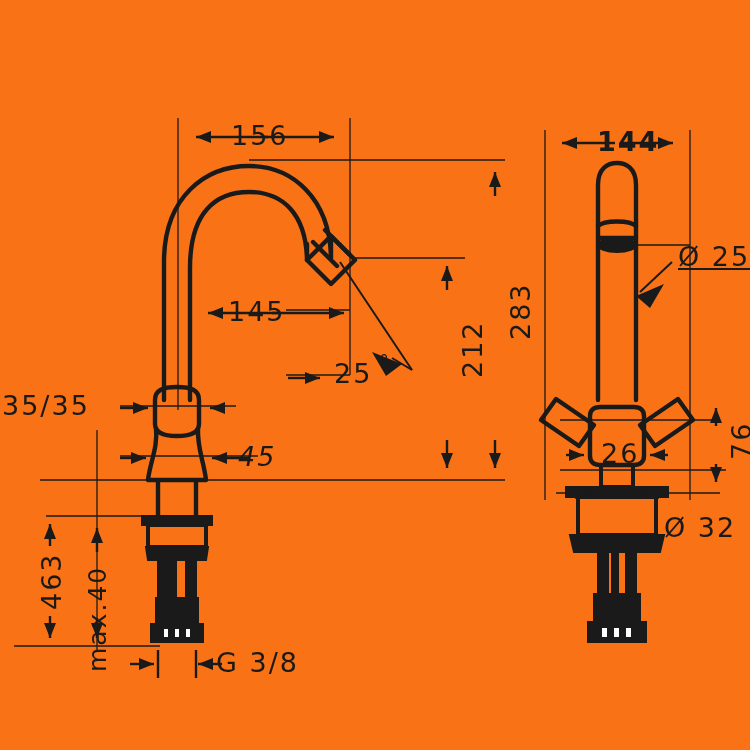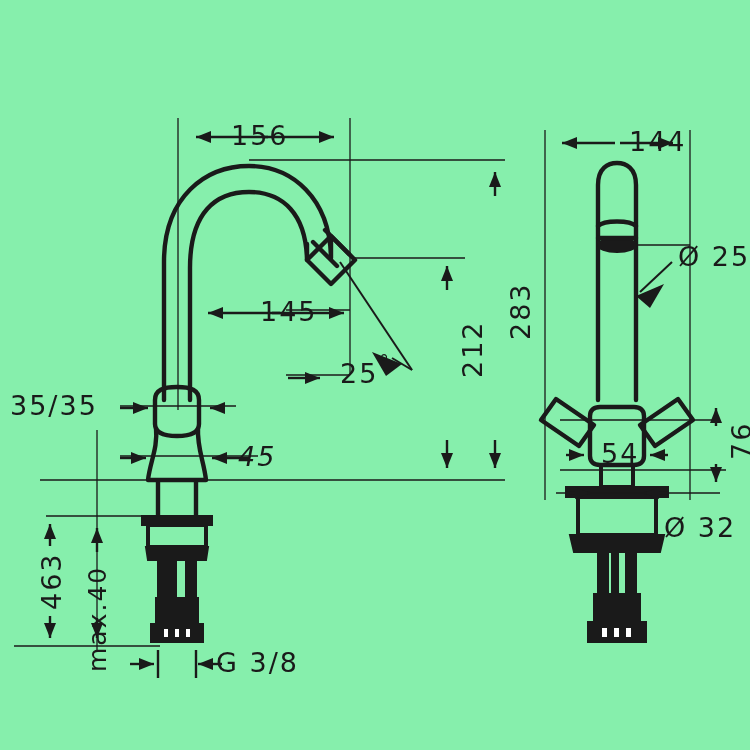--- a/index.html
+++ b/index.html
@@ -1,17 +1,17 @@
 <!DOCTYPE html>
 <html><head>
 <meta charset="utf-8">
 <style>
   html,body{margin:0;padding:0;background:#ffffff;}
   body{width:750px;height:750px;font-family:"DejaVu Sans",sans-serif;overflow:hidden;}
-  #stage{position:relative;width:750px;height:750px;background:#86efac;}
+  #stage{position:relative;width:750px;height:750px;background:#f97316;}
   svg.draw{position:absolute;left:0;top:0;width:750px;height:750px;}
   .dimtxt{
     position:absolute;
     font-family:"DejaVu Sans",sans-serif;
     color:#1a1a1a;
     font-size:27px;
     letter-spacing:2px;
     white-space:nowrap;
     line-height:1;
   }
@@ -145,32 +145,32 @@
     <g stroke="#1a1a1a" stroke-width="2" fill="none">
       <line x1="340" y1="262" x2="412" y2="370"></line>
       <line x1="392" y1="358" x2="412" y2="370"></line>
       <path d="M402,364 L372,352 L386,376 Z" fill="#1a1a1a" stroke="none"></path>
       <line x1="640" y1="292" x2="672" y2="262"></line>
       <path d="M636,296 L664,284 L650,308 Z" fill="#1a1a1a" stroke="none"></path>
     </g>
   </svg>
 
   <div class="dimtxt" style="left:231px;top:122px;">156</div>
-  <div class="dimtxt" style="left:228px;top:298px;margin-left:32px;">145</div>
-  <div class="dimtxt" style="left:334px;top:360px;margin-left:6px;">25</div>
+  <div class="dimtxt" style="left:228px;top:298px;">145</div>
+  <div class="dimtxt" style="left:334px;top:360px;">25</div>
   <div class="dimtxt" style="left:379px;top:352px;font-size:20px;">°</div>
   <div class="dimtxt" style="left:238px;top:443px;font-style:italic;">45</div>
-  <div class="dimtxt" style="left:10px;top:392px;">35/35</div>
+  <div class="dimtxt" style="left:2px;top:392px;">35/35</div>
 
   <div class="dimtxt rot90" style="left:507px;top:340px;">283</div>
   <div class="dimtxt rot90" style="left:459px;top:378px;">212</div>
 
-  <div class="dimtxt" style="left:629px;top:128px;">144</div>
-  <div class="dimtxt" style="left:678px;top:243px;">Ø 25</div>
+  <div class="dimtxt" style="left:597px;top:128px;font-weight:bold;">144</div>
+  <div class="dimtxt" style="left:678px;top:243px;text-decoration:underline;">Ø 25</div>
   <div class="dimtxt rot90" style="left:728px;top:460px;">76</div>
-  <div class="dimtxt" style="left:601px;top:440px;">54</div>
+  <div class="dimtxt" style="left:601px;top:440px;">26</div>
   <div class="dimtxt" style="left:664px;top:478px;margin-top:36px;">Ø 32</div>
 
   <div class="dimtxt rot90" style="left:38px;top:610px;">463</div>
   <div class="dimtxt rot90" style="left:85px;top:672px;font-size:25px;">max.40</div>
   <div class="dimtxt" style="left:216px;top:649px;">G 3/8</div>
 
 </div>
 
 </body></html>

